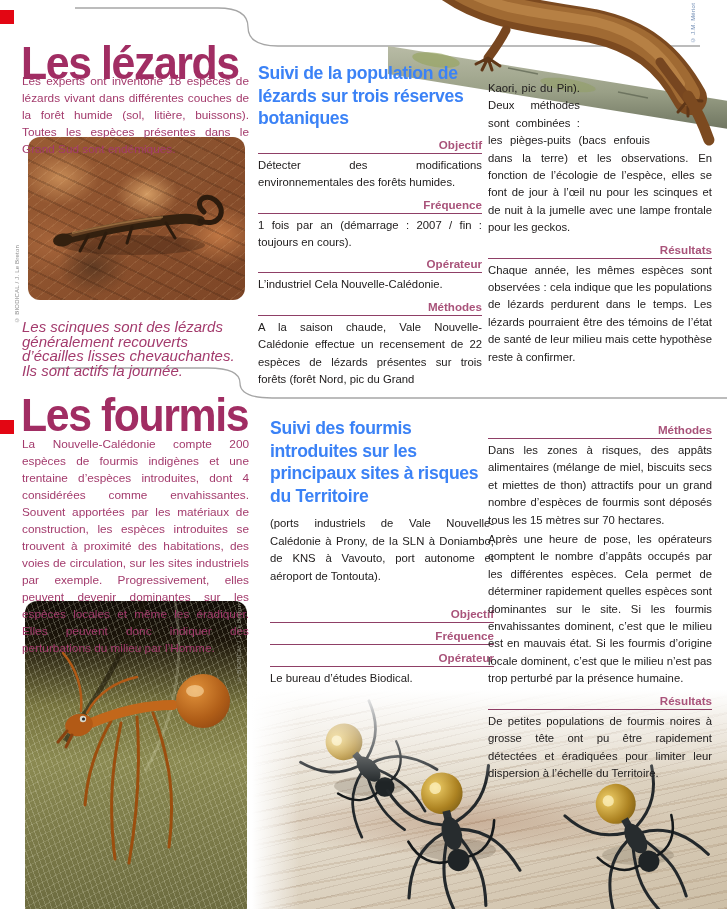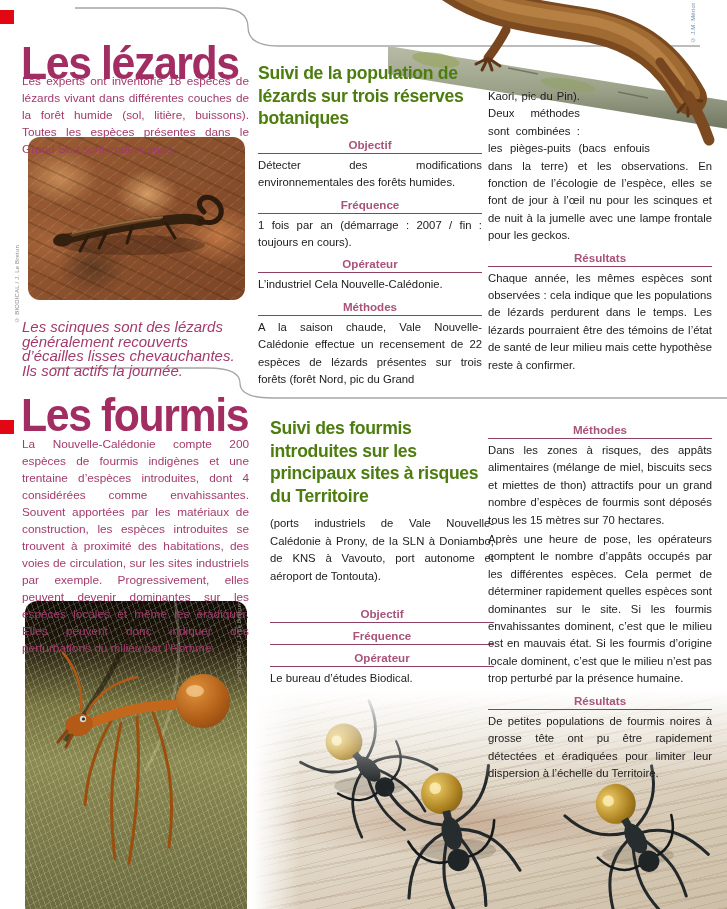--- a/index.html
+++ b/index.html
@@ -21,31 +21,31 @@
   
   .intro{position:absolute;z-index:3;width:227px;color:#a33a6c;font-size:11.8px;line-height:17px;
          text-align:justify;}
   #lizards-intro{left:22px;top:61px;}
   #ants-intro{left:22px;top:424px;}
 
   
   .column{position:absolute;z-index:3;width:224px;font-size:11.3px;line-height:17.4px;
           color:#232020;text-align:justify;}
   #col2-lizards{left:258px;top:62px;}
-  #col3-lizards{left:488px;top:88px;}
+  #col3-lizards{left:488px;top:80px;}
   #col2-ants{left:270px;top:417px;}
   #col3-ants{left:488px;top:417px;}
 
-  .article-heading{color:#4d7c0f;font-weight:bold;font-size:17.6px;line-height:22.6px;
+  .article-heading{color:#3b82f6;font-weight:bold;font-size:17.6px;line-height:22.6px;
                    letter-spacing:-.3px;text-align:left;margin-bottom:8px;}
   .subheading{margin-bottom:0;}
   .fields{margin-top:2px;}
   .fields.gap{margin-top:22px;}
   .field-label{display:block;color:#a9537a;font-weight:bold;font-size:11.6px;line-height:13px;
-               border-bottom:1.6px solid #8f3f66;padding-bottom:2px;margin:6px 0 3px 0;text-align:center;}
+               border-bottom:1.6px solid #8f3f66;padding-bottom:2px;margin:6px 0 3px 0;text-align:right;}
   .field-text{margin:0 0 2px 0;}
   .para{margin:0 0 2px 0;}
   .float-sp{float:right;}
   .sp1{width:132px;height:36px;}
   .sp2{width:62px;height:18px;clear:right;}
 
   
   .caption{position:absolute;z-index:3;left:22px;top:305px;width:227px;font-style:italic;
            color:#a33a6c;font-size:15px;line-height:14.6px;}
   .credit-v{position:absolute;z-index:4;writing-mode:vertical-rl;transform:rotate(180deg);

